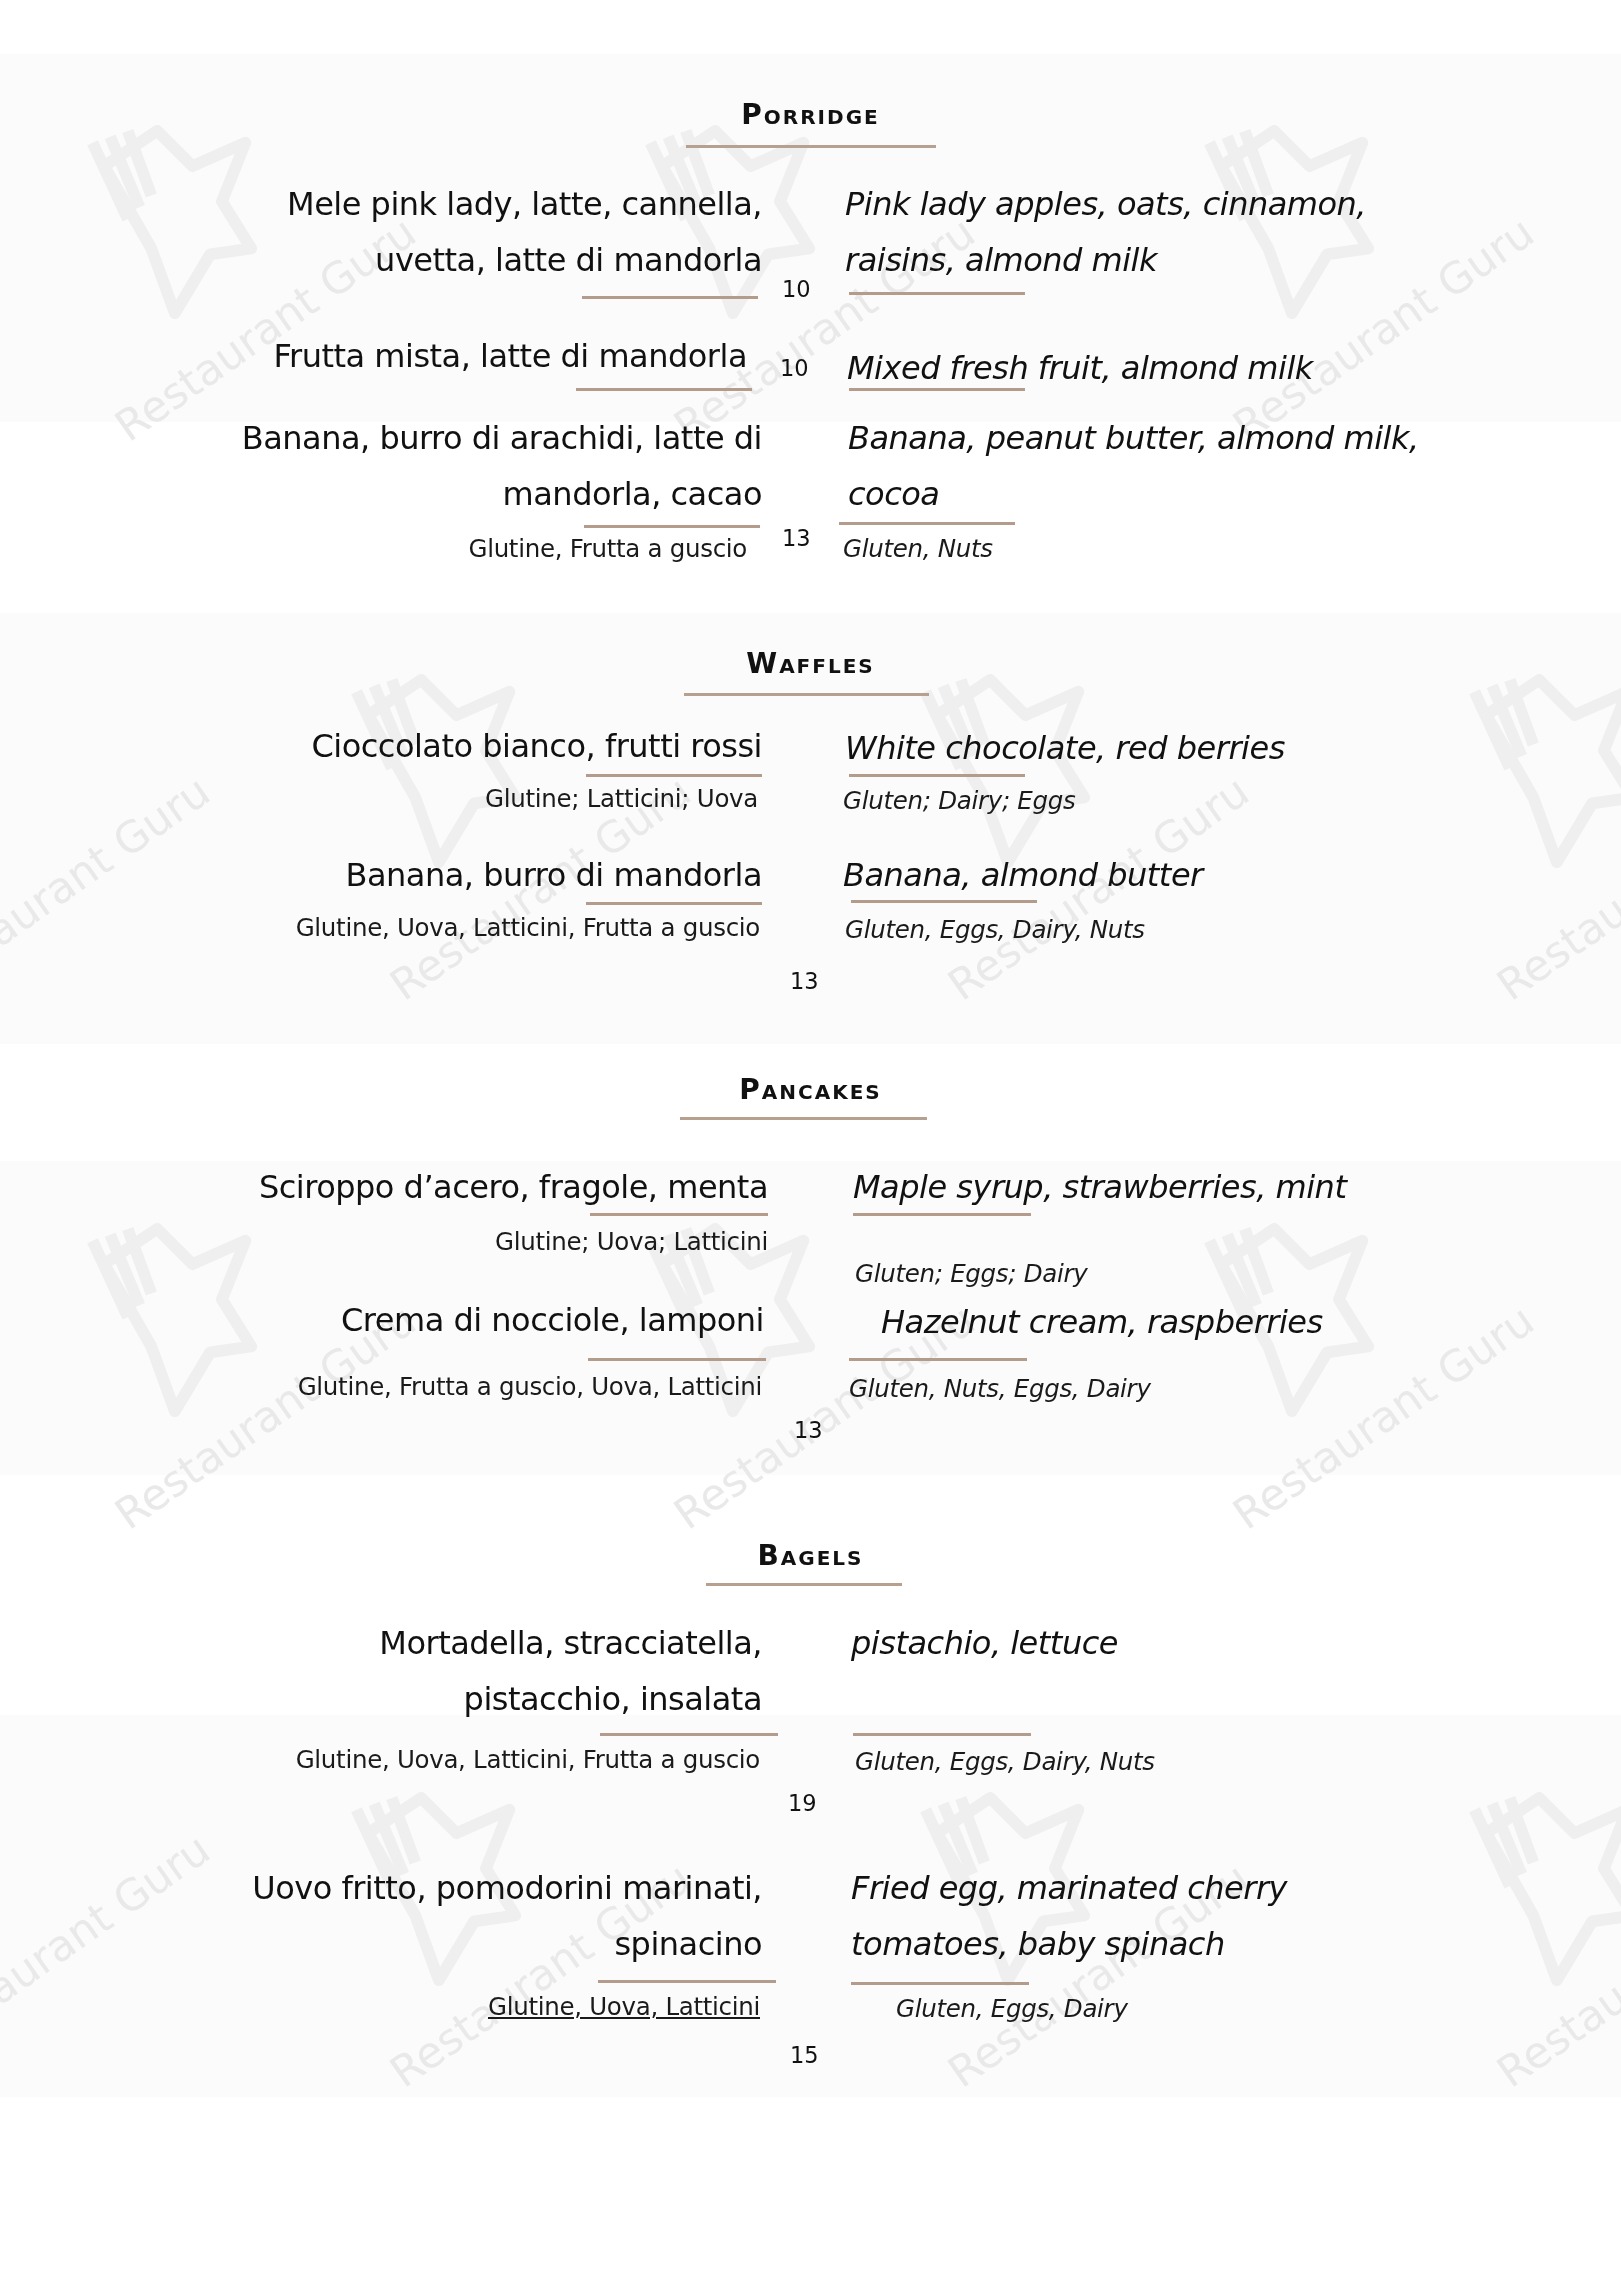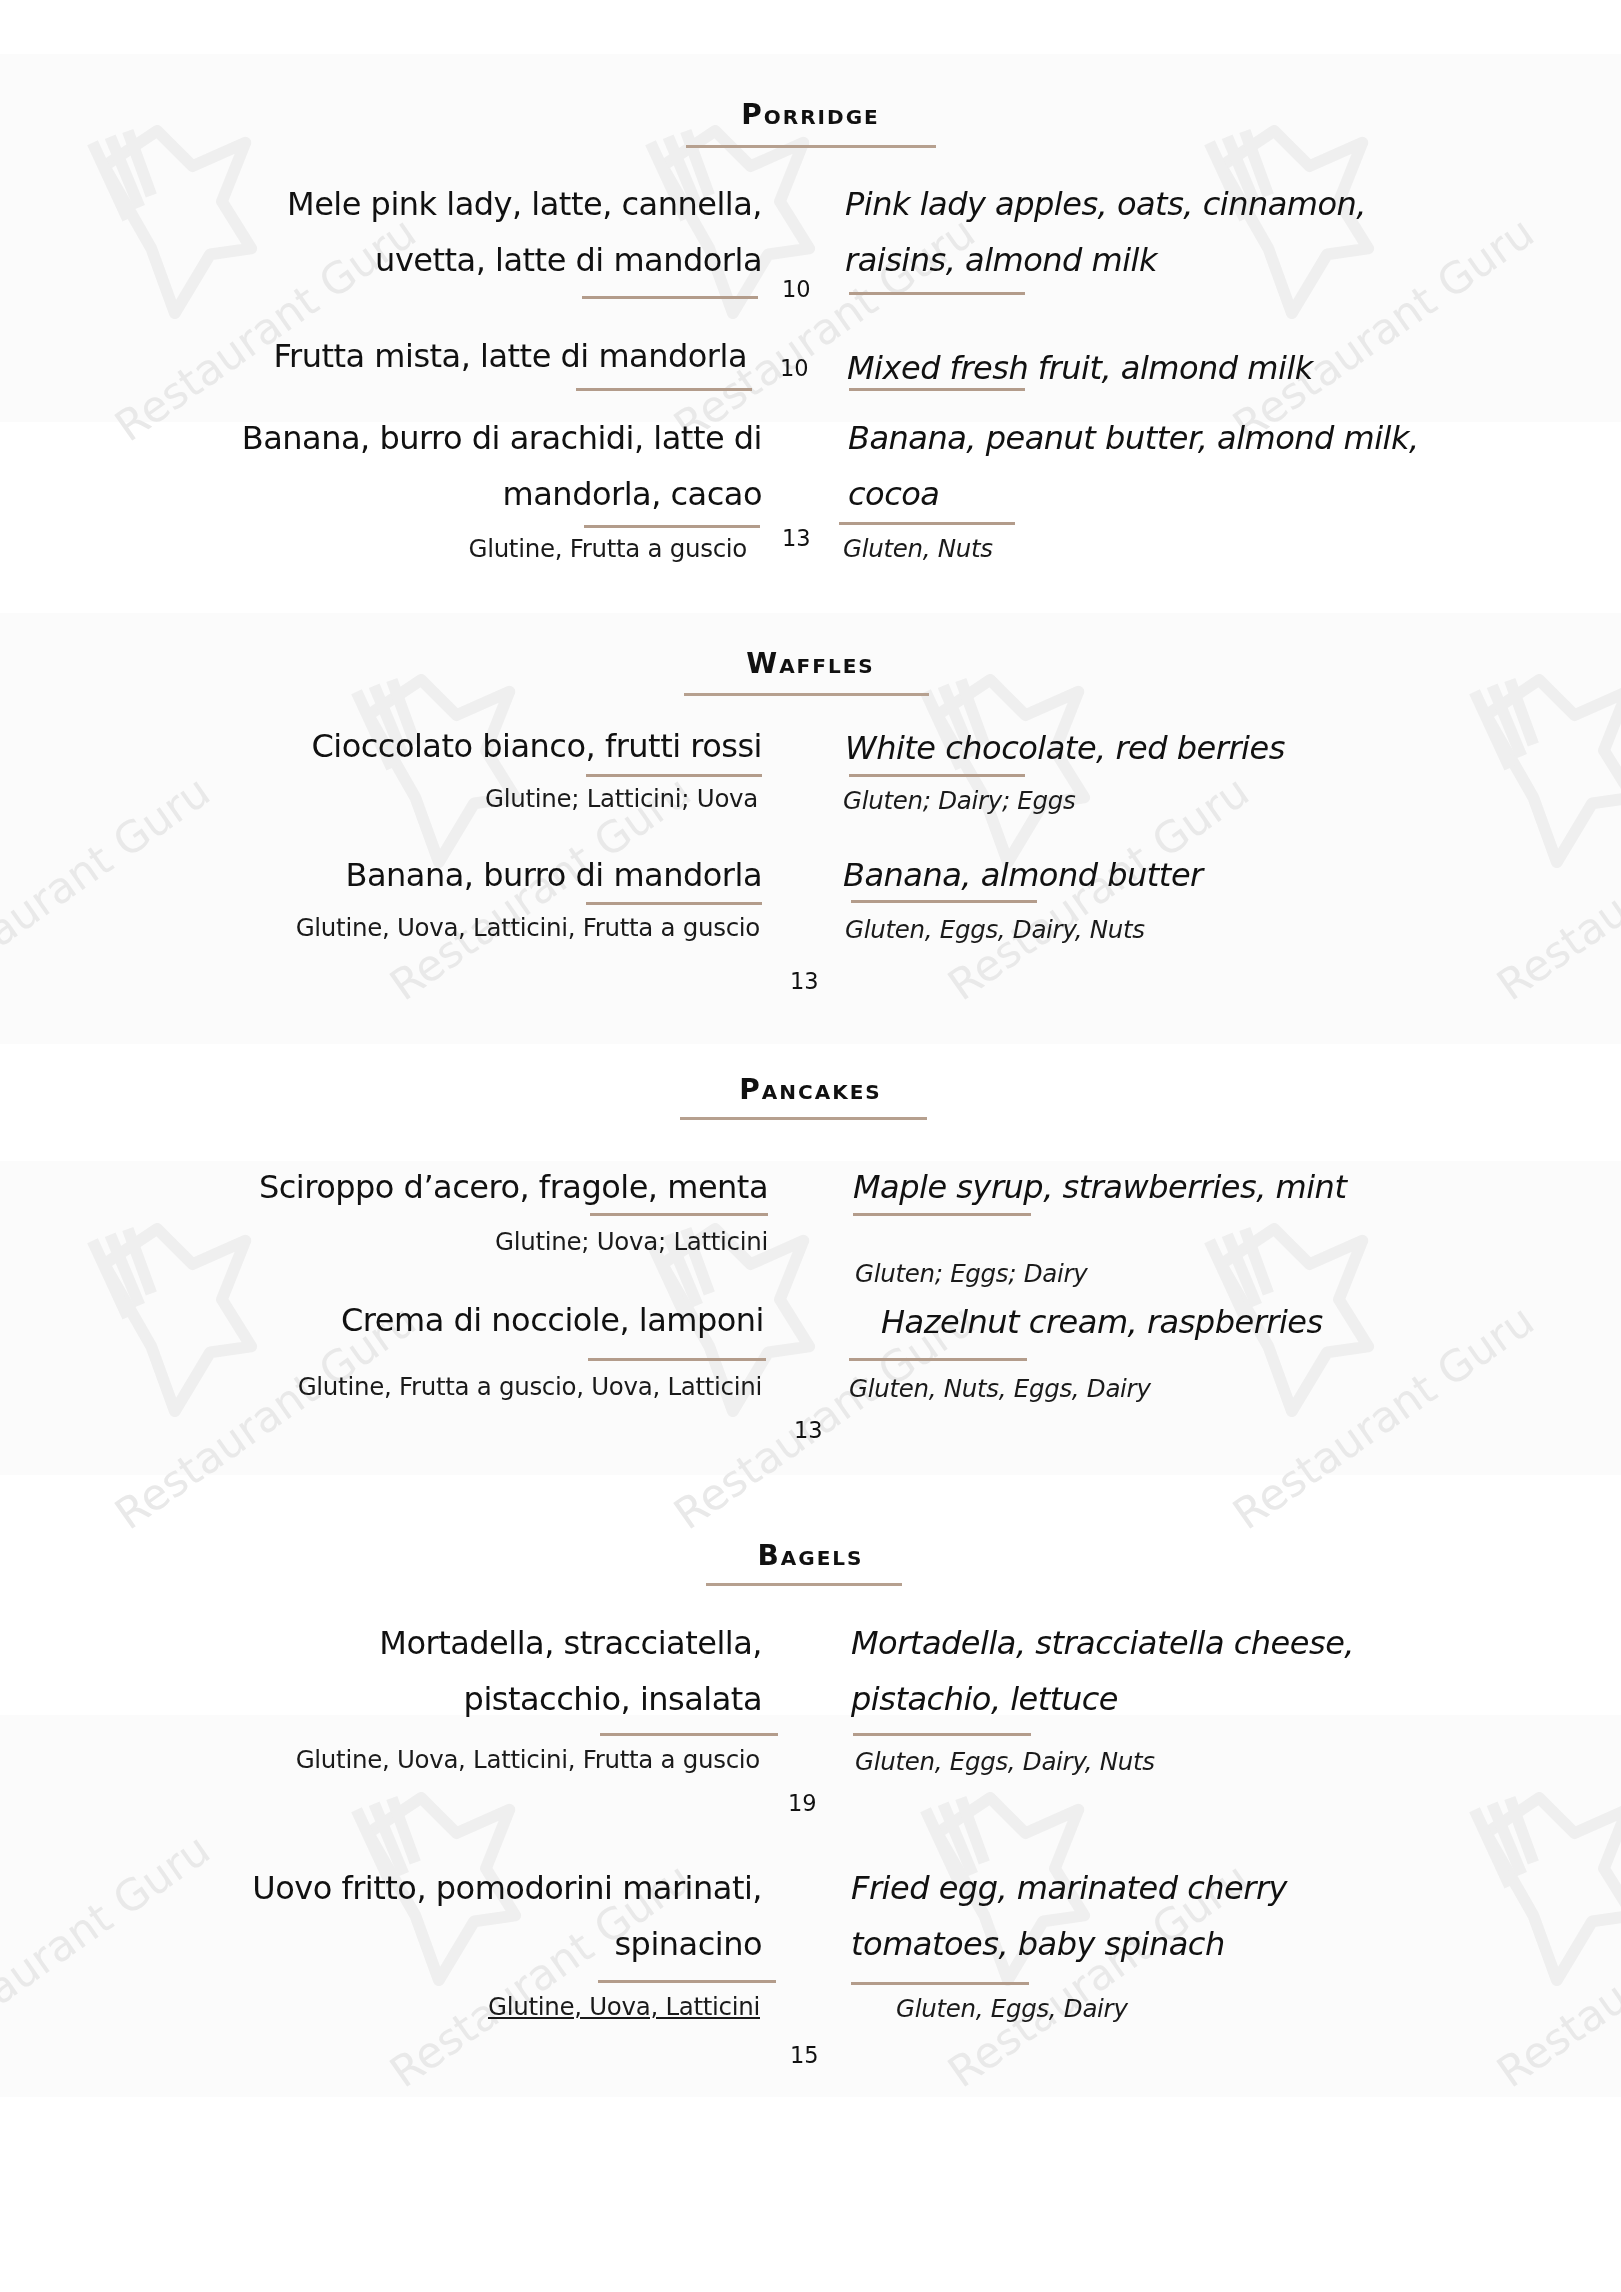--- a/index.html
+++ b/index.html
@@ -212,21 +212,20 @@
 <div class="heading" style="top:1539px;">Bagels</div>
 <div class="hline" style="left:706px;top:1583px;width:196px;"></div>
 
 <div class="it l" style="right:859px;top:1615px;width:686px;text-align:right;">
   <div>Mortadella, stracciatella,</div>
   <div>pistacchio, insalata</div>
 </div>
 <div class="uline" style="left:600px;top:1733px;width:178px;"></div>
 <div class="al l" style="right:861px;top:1745px;">Glutine, Uova, Latticini, Frutta a guscio</div>
 <div class="it r" style="left:851px;top:1615px;width:686px;">
-  <div>Mortadella, stracciatella cheese,</div>
   <div>pistachio, lettuce</div>
 </div>
 <div class="uline" style="left:853px;top:1733px;width:178px;"></div>
 <div class="al r" style="left:855px;top:1747px;">Gluten, Eggs, Dairy, Nuts</div>
 <div class="price" style="left:788px;top:1790px;">19</div>
 
 <div class="it l" style="right:859px;top:1860px;width:686px;">
   <div>Uovo fritto, pomodorini marinati,</div>
   <div>spinacino</div>
 </div>

